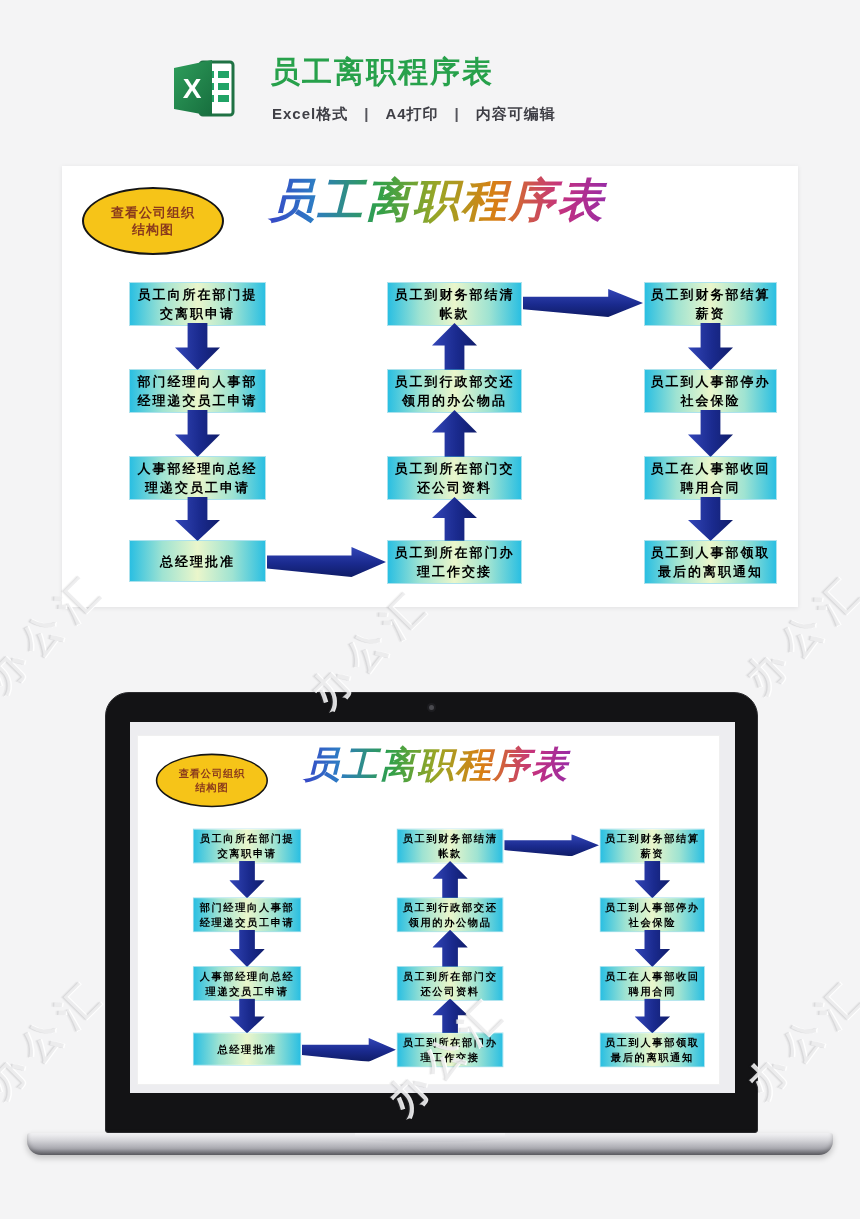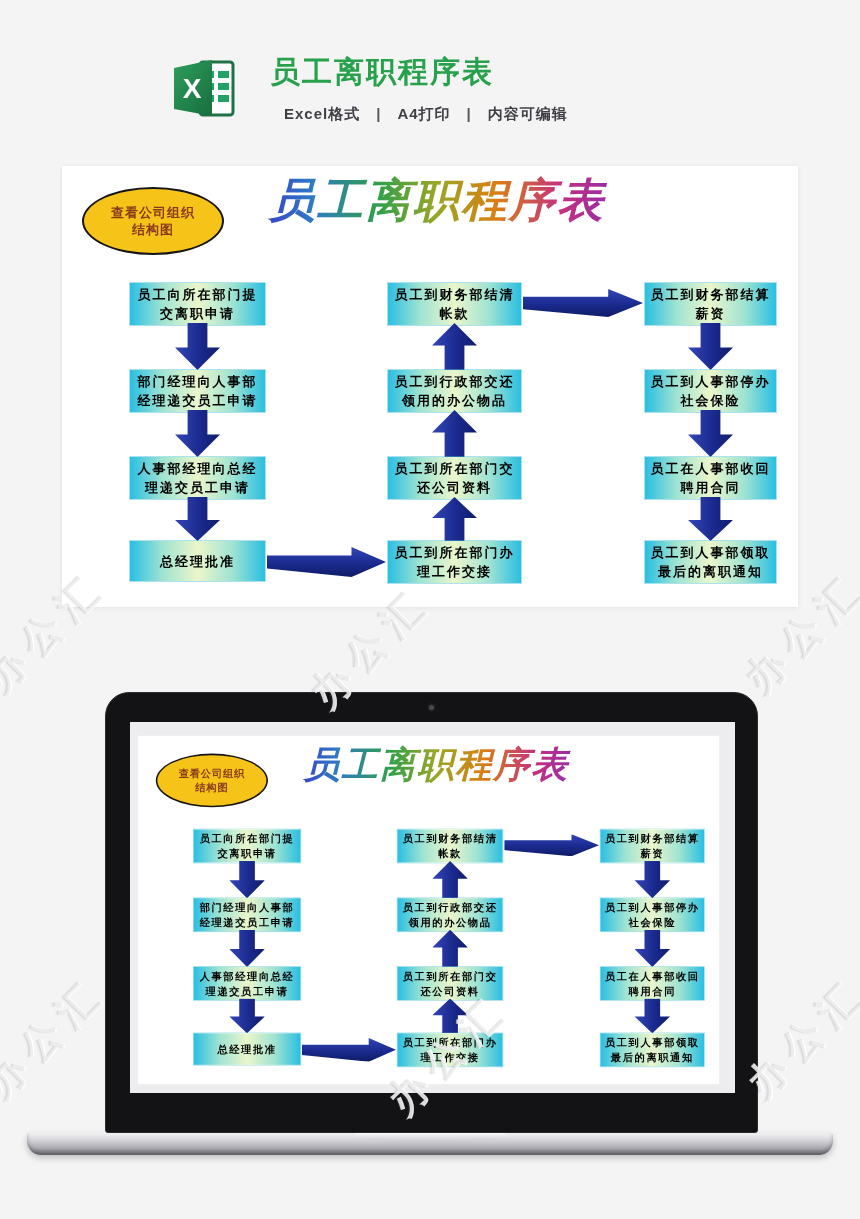--- a/index.html
+++ b/index.html
@@ -2,21 +2,21 @@
 <html><head>
 <meta charset="utf-8">
 <style>
   * { margin:0; padding:0; box-sizing:border-box; }
   body { background:#e9e9ea; font-family:"Liberation Sans","DejaVu Sans",sans-serif; }
   .page { position:relative; width:860px; height:1219px; background:#f4f4f5; overflow:hidden; margin:0 auto; }
 
   
   .excel-icon { position:absolute; left:170px; top:54px; width:68px; height:68px; }
   .header-title { position:absolute; left:270px; top:52px; font-size:30px; font-weight:bold; color:#27a14b; letter-spacing:2px; }
-  .header-meta { position:absolute; left:272px; top:105px; font-size:15px; font-weight:bold; color:#3f3f46; letter-spacing:1px;margin-left:12px; }
+  .header-meta { position:absolute; left:272px; top:105px; font-size:15px; font-weight:bold; color:#3f3f46; letter-spacing:1px; }
   .header-meta .sep { margin:0 16px; color:#55555c; font-weight:bold; }
 
   
   .card { position:absolute; left:62px; top:166px; width:736px; height:441px; background:#ffffff; box-shadow:0 1px 5px rgba(0,0,0,0.08); }
 
   
   .flowchart { position:relative; width:736px; height:441px; font-family:"Liberation Serif","DejaVu Serif",serif; }
   .badge { position:absolute; left:20px; top:21px; width:142px; height:68px; border:2px solid #151515; border-radius:50%;
            background:radial-gradient(ellipse at 45% 35%, #fbd althou435 0%, #f6c418 60%, #eeb60c 100%);
            background:#f6c418; color:#8a3a1c; font-size:13px; font-weight:bold; line-height:17px;

